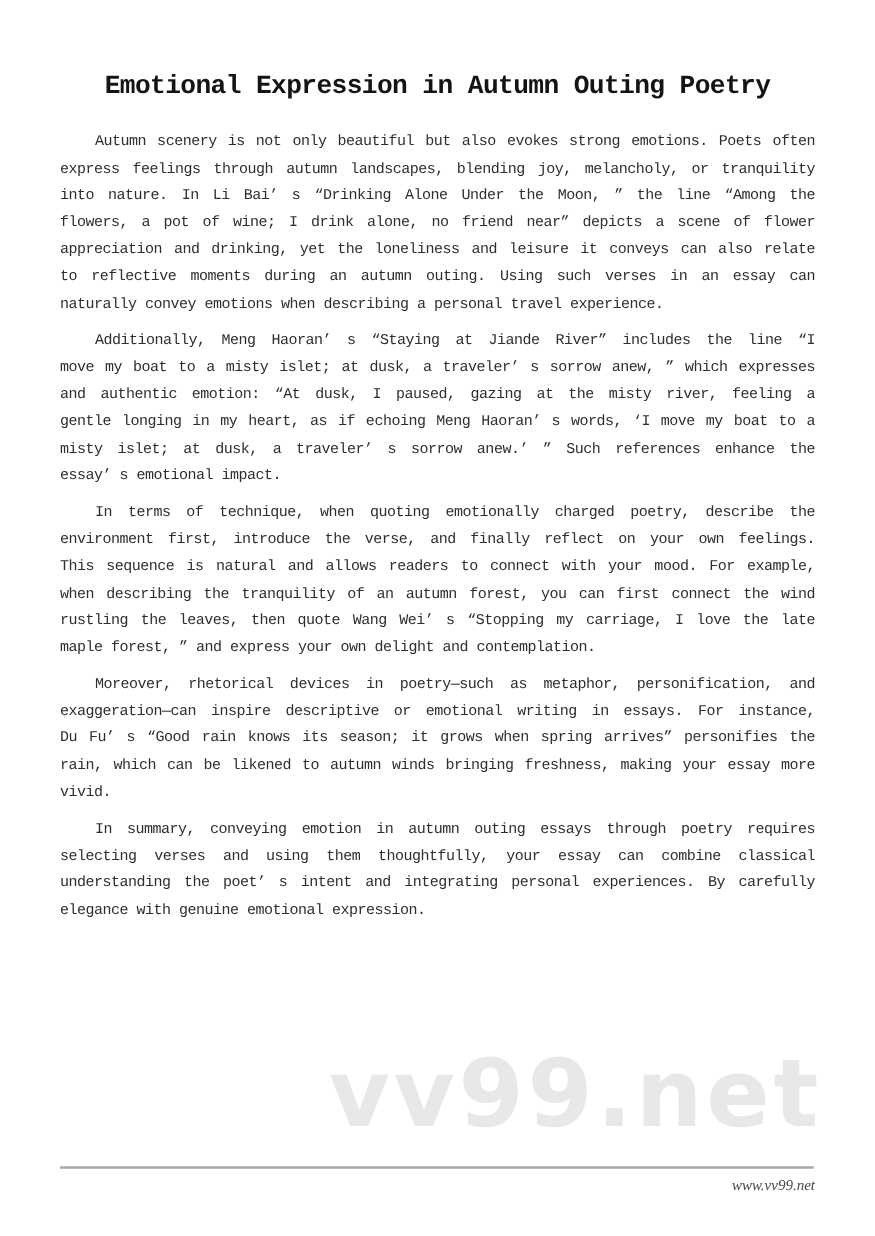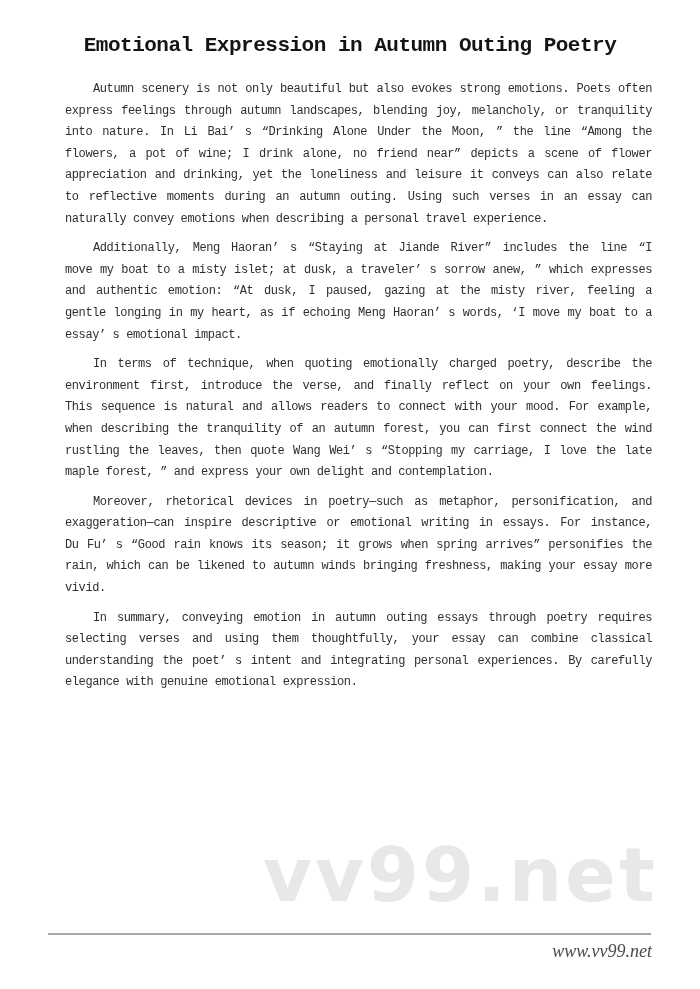--- a/index.html
+++ b/index.html
@@ -11,37 +11,37 @@
     position: relative;
     width: 700px;
     height: 989px;
     background: #ffffff;
     overflow: hidden;
     font-family: "Liberation Mono", "DejaVu Sans Mono", monospace;
     color: #2e2e2e;
   }
   .title {
     margin: 0;
-    padding: 32px 0 0 0;
+    padding: 56px 0 0 0;
     text-align: center;
     font-family: "Liberation Mono", "DejaVu Sans Mono", monospace;
     font-size: 21px;
     line-height: 28px;
     font-weight: bold;
     letter-spacing: -0.5px;
     color: #141414;
   }
   .content {
     margin: 19px auto 0 48px;
     width: 604px;
     font-size: 12px;
     line-height: 21.6px;
     letter-spacing: -0.4px;
   }
-  .para { margin: 0 0 8px 17px; }
+  .para { margin: 0 0 8px 0; }
   .para .line {
     text-align: justify;
     text-align-last: justify;
     white-space: normal;
   }
   .para .line.first { padding-left: 28px; }
   .para .line.last { text-align-last: left; }
   .watermark {
     position: absolute;
     left: 263px;
@@ -61,21 +61,21 @@
     width: 603px;
     height: 2px;
     background: #a8a8a8;
   }
   .footer-url {
     position: absolute;
     right: 48px;
     top: 941px;
     font-family: "Liberation Serif", "DejaVu Serif", serif;
     font-style: italic;
-    font-size: 18px;
+    font-size: 12px;
     color: #4a4a4a;
   }
 </style>
 </head>
 <body>
 
 <div class="page">
   <h1 class="title">Emotional Expression in Autumn Outing Poetry</h1>
   <div class="content">
       <div class="para">
@@ -85,20 +85,21 @@
         <div class="line">flowers, a pot of wine; I drink alone, no friend near” depicts a scene of flower</div>
         <div class="line">appreciation and drinking, yet the loneliness and leisure it conveys can also relate</div>
         <div class="line">to reflective moments during an autumn outing. Using such verses in an essay can</div>
         <div class="line last">naturally convey emotions when describing a personal travel experience.</div>
       </div>
       <div class="para">
         <div class="line first">Additionally, Meng Haoran’ s “Staying at Jiande River” includes the line “I</div>
         <div class="line">move my boat to a misty islet; at dusk, a traveler’ s sorrow anew, ” which expresses</div>
         <div class="line">and authentic emotion: “At dusk, I paused, gazing at the misty river, feeling a</div>
         <div class="line">gentle longing in my heart, as if echoing Meng Haoran’ s words, ‘I move my boat to a</div>
+        <div class="line">misty islet; at dusk, a traveler’ s sorrow anew.’ ” Such references enhance the</div>
         <div class="line last">essay’ s emotional impact.</div>
       </div>
       <div class="para">
         <div class="line first">In terms of technique, when quoting emotionally charged poetry, describe the</div>
         <div class="line">environment first, introduce the verse, and finally reflect on your own feelings.</div>
         <div class="line">This sequence is natural and allows readers to connect with your mood. For example,</div>
         <div class="line">when describing the tranquility of an autumn forest, you can first connect the wind</div>
         <div class="line">rustling the leaves, then quote Wang Wei’ s “Stopping my carriage, I love the late</div>
         <div class="line last">maple forest, ” and express your own delight and contemplation.</div>
       </div>

